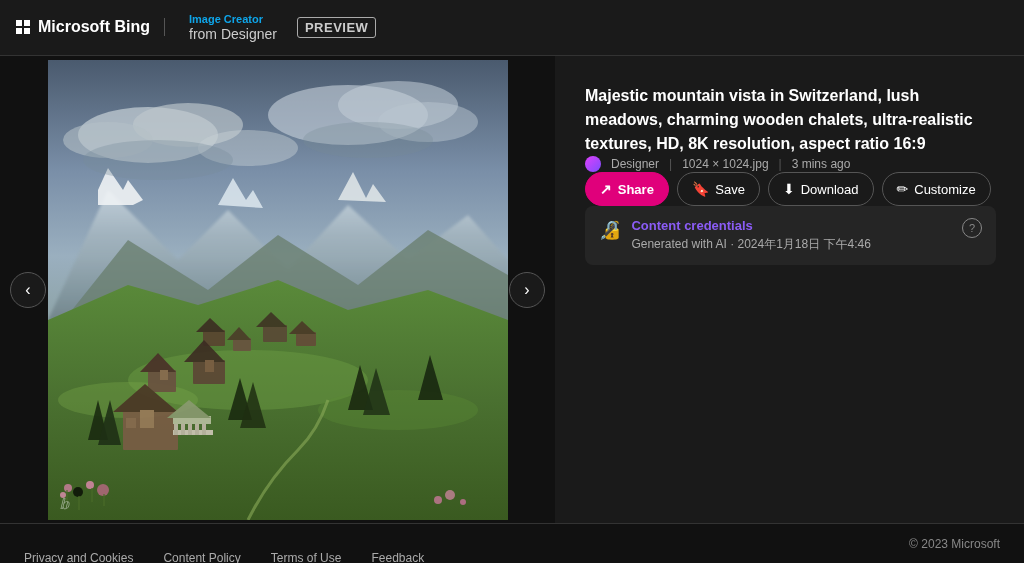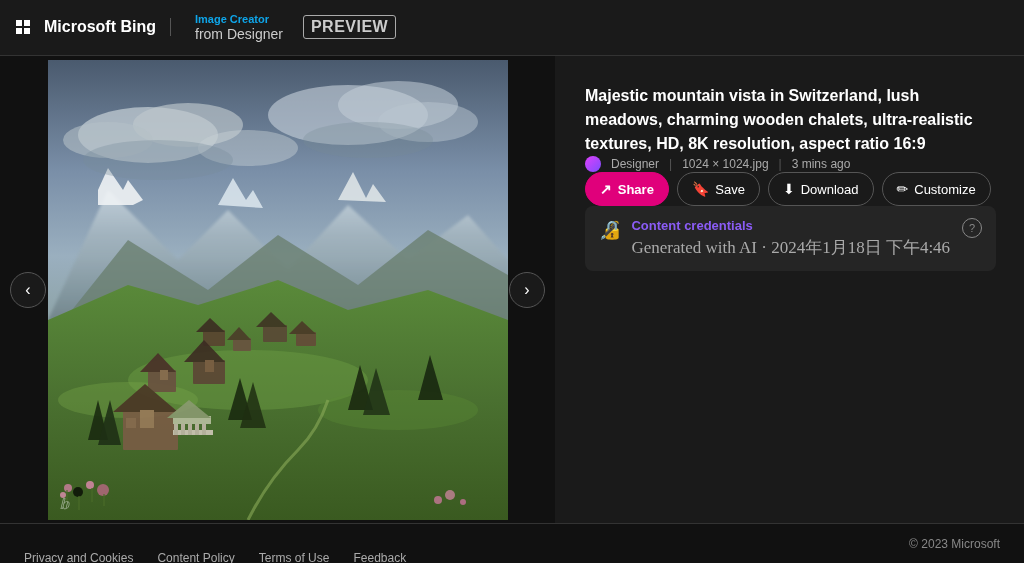--- a/index.html
+++ b/index.html
@@ -23,21 +23,21 @@
       border-bottom: 1px solid #333;
     }
     .header-logo {
       display: flex;
       align-items: center;
       gap: 10px;
     }
     .bing-logo {
       display: flex;
       align-items: center;
-      gap: 14px;
+      gap: 8px;
       padding-right: 14px;
       border-right: 1px solid #555;
       text-align: right;
     }
     .bing-grid {
       display: grid;
       grid-template-columns: 6px 6px;
       grid-template-rows: 6px 6px;
       gap: 2px;
     }
@@ -65,21 +65,21 @@
     }
     .image-creator-sub {
       font-size: 14px;
       color: #ccc;
       line-height: 1.2;
     }
     .preview-badge {
       margin-left: 10px;
       border: 1px solid #aaa;
       color: #ccc;
-      font-size: 16px;
+      font-size: 13px;
       padding: 2px 7px;
       border-radius: 3px;
       font-weight: 600;
       letter-spacing: 0.5px;
     }
 
     
     .main-content {
       display: flex;
       height: calc(563px - 56px - 40px);
@@ -227,23 +227,22 @@
     .credentials-text-block {
       flex: 1;
     }
     .credentials-title {
       font-size: 13px;
       font-weight: 600;
       color: #8b5cf6;
       margin-bottom: 3px;
     }
     .credentials-sub {
-      font-size: 17px;
+      font-size: 12px;
       color: #aaa;
-      font-family: Liberation Serif, serif;
     }
     .credentials-help {
       font-size: 14px;
       color: #888;
       cursor: pointer;
       width: 20px;
       height: 20px;
       border: 1px solid #888;
       border-radius: 50%;
       display: flex;
@@ -259,21 +258,21 @@
       border-top: 1px solid #333;
       display: flex;
       align-items: center;
       justify-content: space-between;
       padding: 0 24px;
       font-size: 12px;
       color: #aaa;
     }
     .footer-links {
       display: flex;
-      gap: 24px;
+      gap: 30px;
       margin-top: 28px;
     }
     .footer-link {
       color: #aaa;
       text-decoration: none;
       cursor: pointer;
     }
     .footer-copy {
       color: #888;
     }

